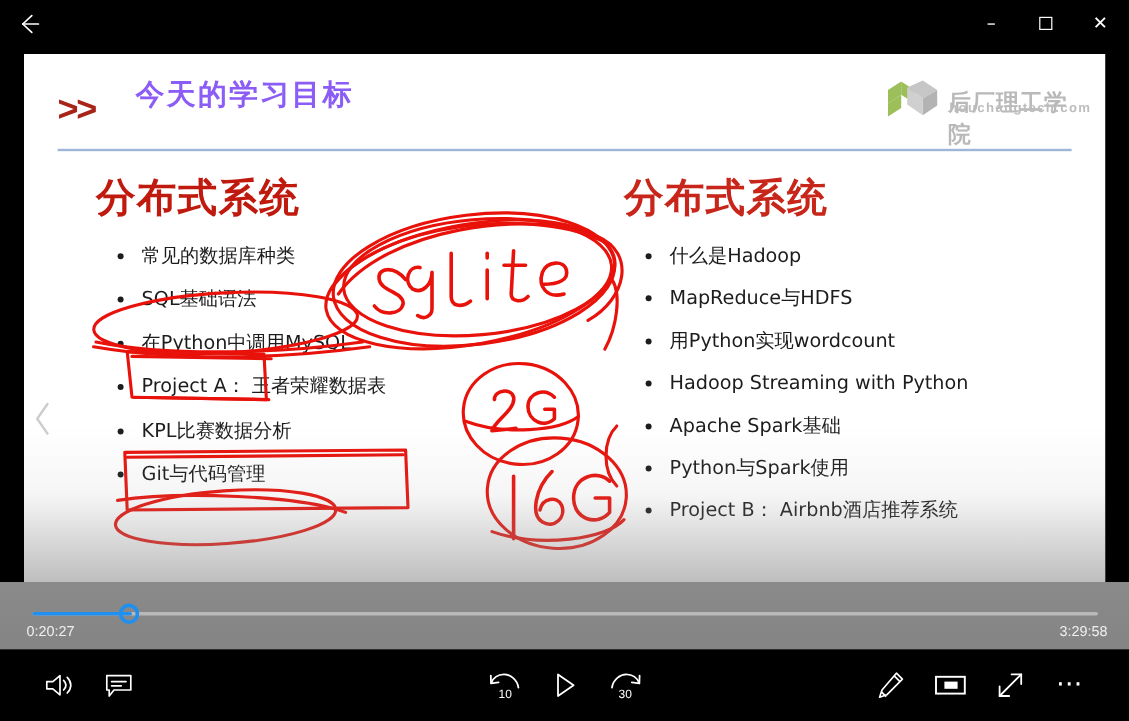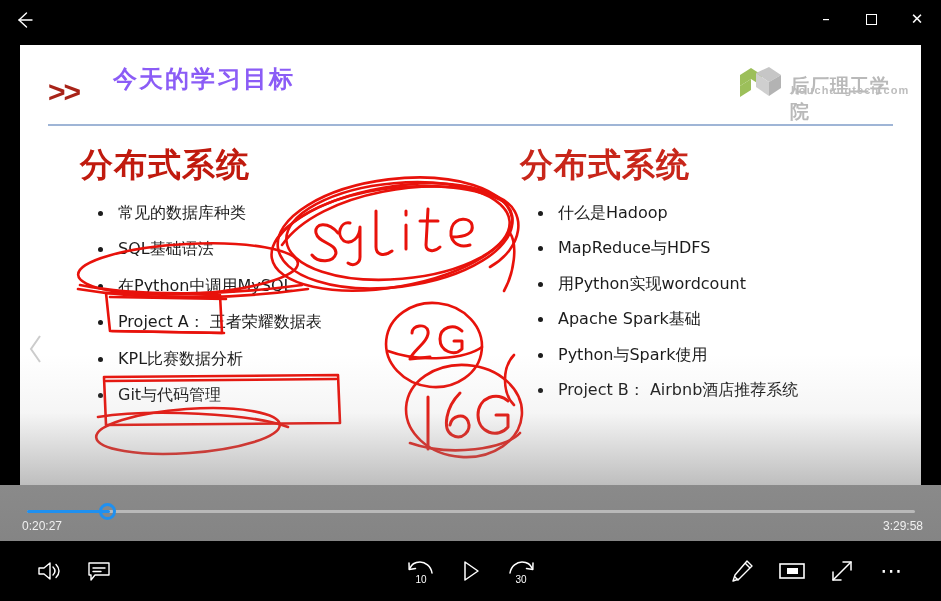--- a/index.html
+++ b/index.html
@@ -136,20 +136,21 @@
           <li>Git与代码管理</li>
         </ul>
       </div>
 
       <div class="col col-right">
         <div class="col-head">分布式系统</div>
         <ul class="bullets">
           <li>什么是Hadoop</li>
           <li>MapReduce与HDFS</li>
           <li>用Python实现wordcount</li>
+          <li>Hadoop Streaming with Python</li>
           <li>Apache Spark基础</li>
           <li>Python与Spark使用</li>
           <li>Project B： Airbnb酒店推荐系统</li>
         </ul>
       </div>
 
       <svg class="ink" viewBox="0 0 901 516">
         <g fill="none" stroke="#e8120b" stroke-width="2.6" stroke-linecap="round" stroke-linejoin="round">
 
           <ellipse cx="375" cy="188" rx="118" ry="54" transform="rotate(-7 375 188)"></ellipse>

